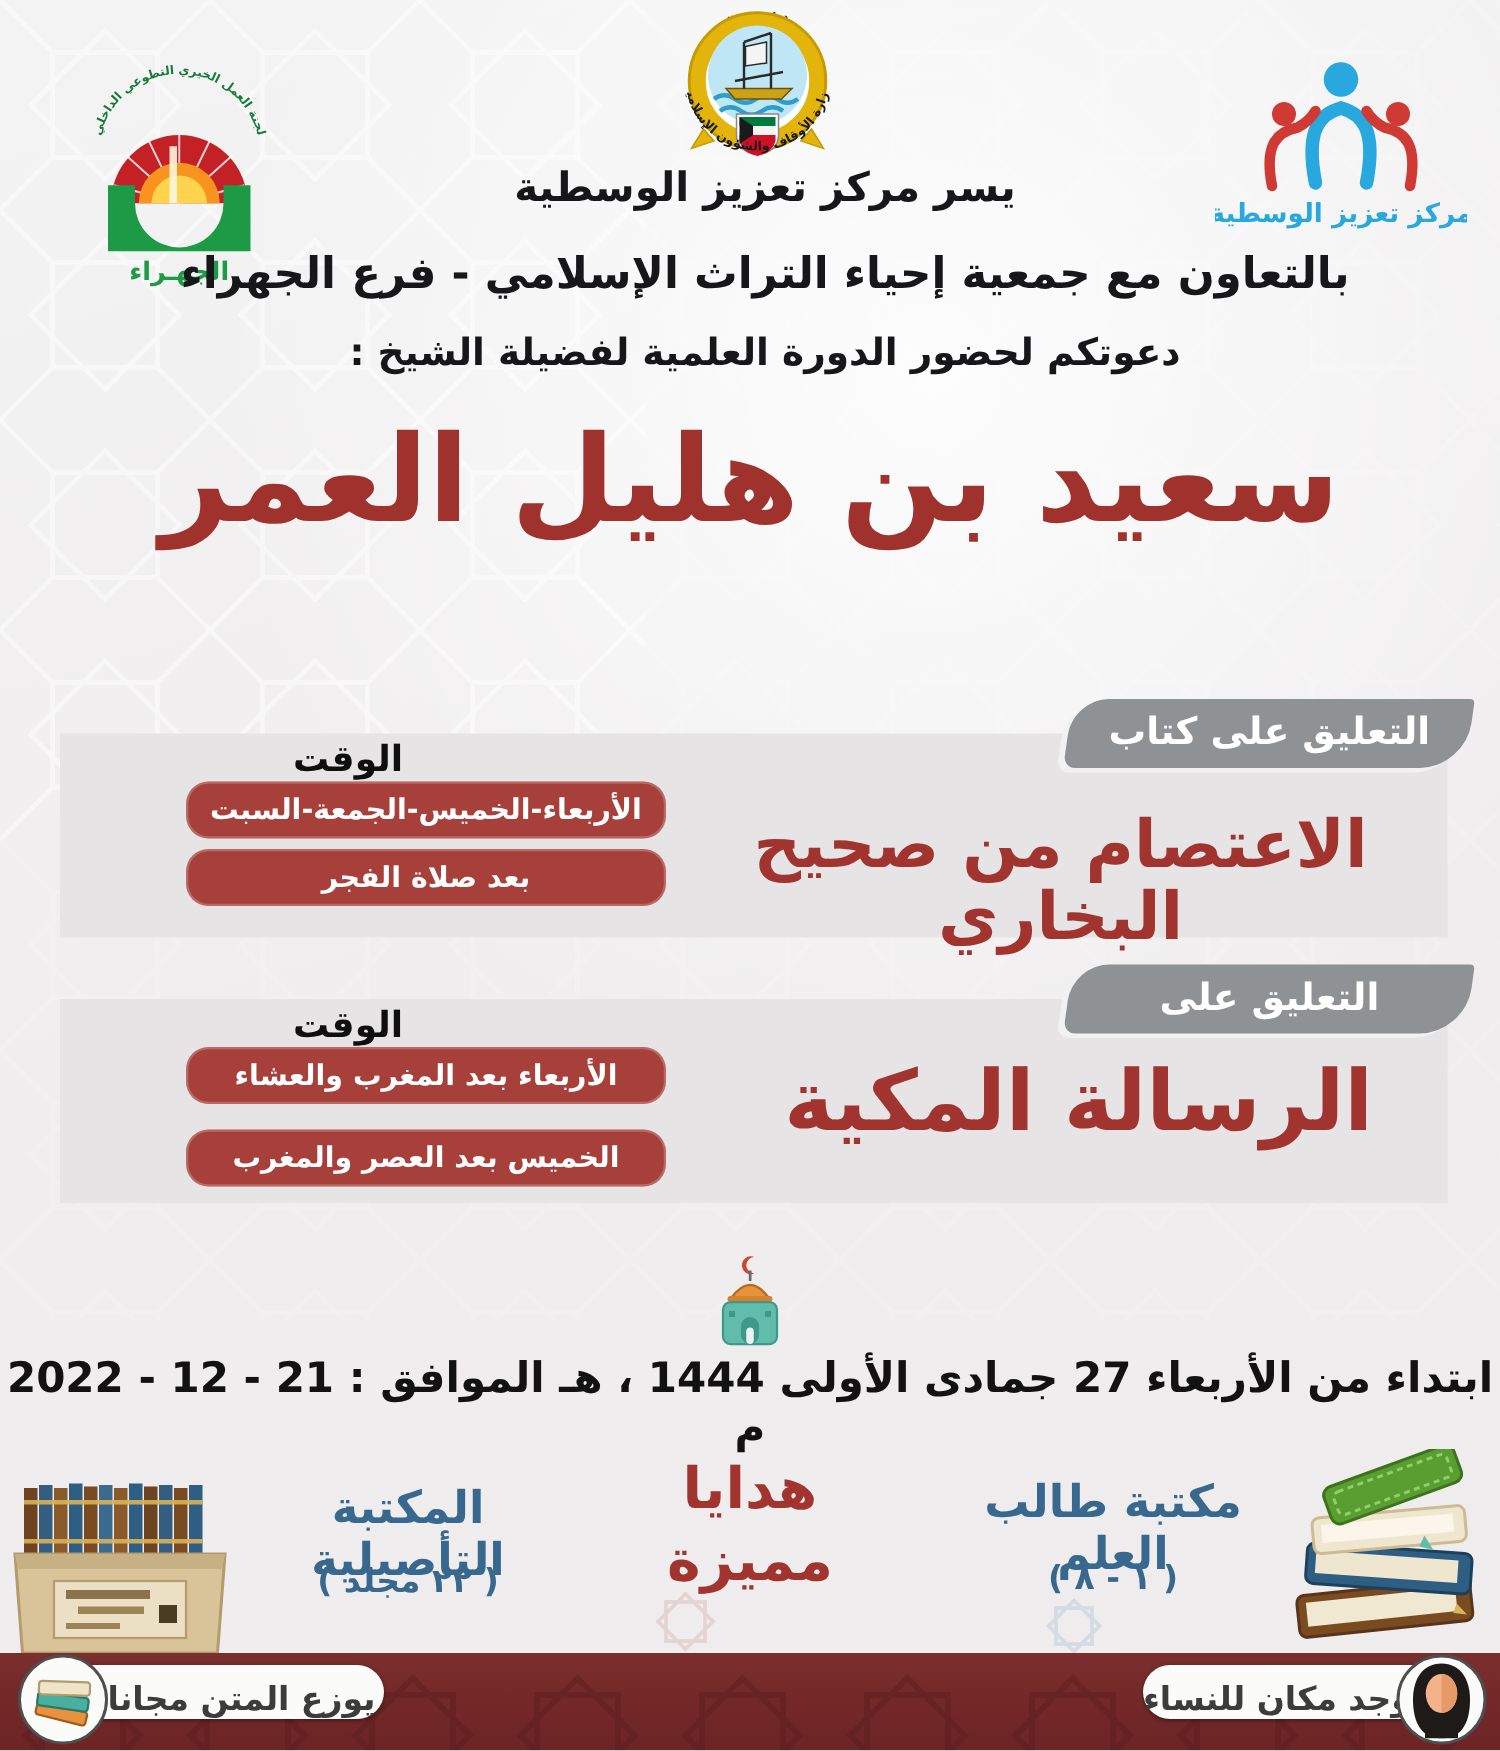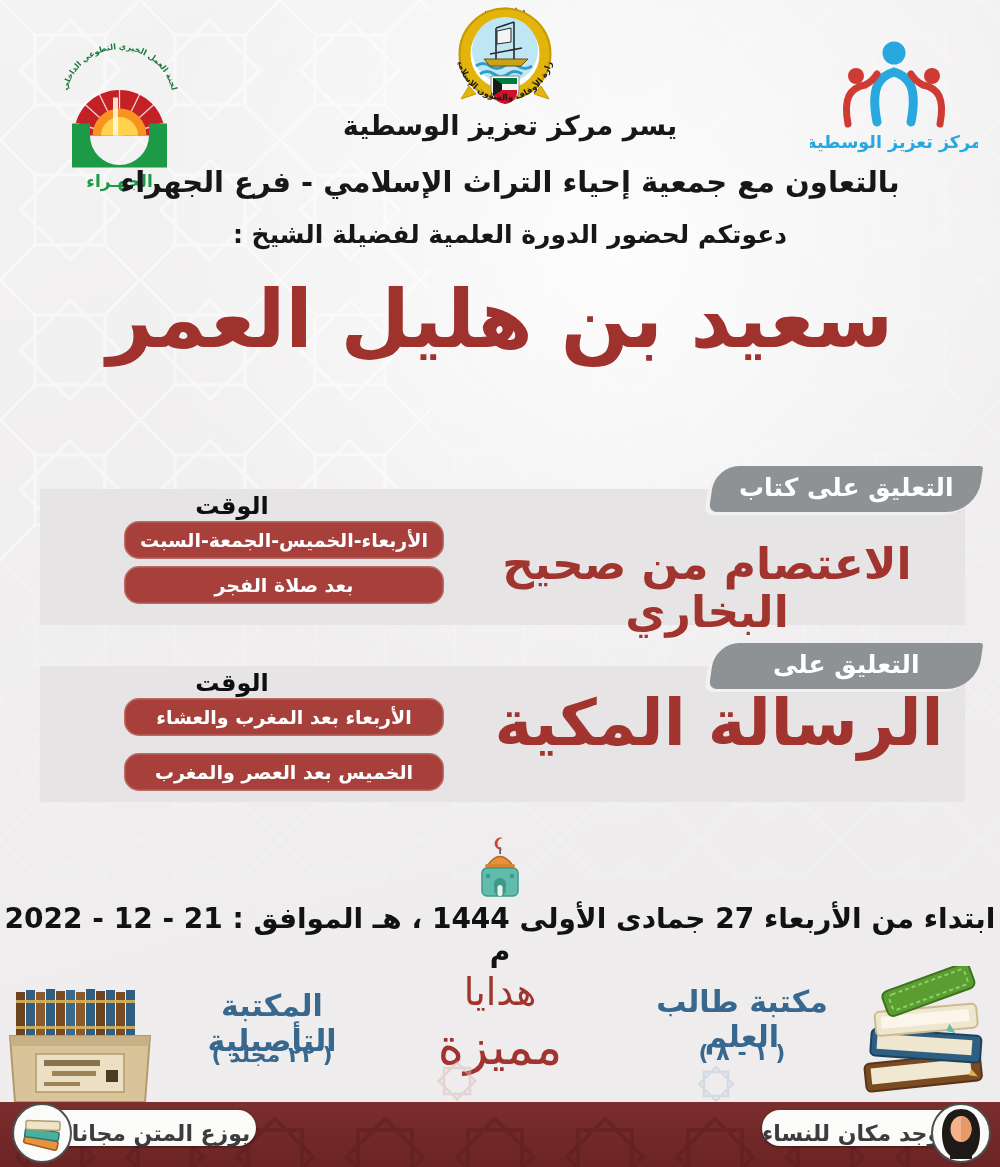--- a/index.html
+++ b/index.html
@@ -43,36 +43,36 @@
   .time-label{width:160px;left:152px;text-align:center;z-index:2;direction:rtl;
     font-size:24px;font-weight:bold;color:#0f0f0f;}
   .tl-1{top:492px;} .tl-2{top:669px;}
   .pill{left:76px;width:320px;height:38px;background:#a7403a;border-radius:15px;z-index:2;
     display:flex;align-items:center;justify-content:center;direction:rtl;
     color:#ffffff;font-weight:bold;font-size:19px;
     box-shadow:inset 0 0 0 1.5px rgba(255,255,255,.22);margin-left:48px;}
   .p1{top:521px;} .p2{top:566px;} .p3{top:698px;} .p4{top:753px;}
   .session-title{text-align:center;font-weight:bold;color:#a23430;direction:rtl;z-index:2;line-height:1.1;}
   .st-1{left:437px;top:526px;width:540px;font-size:44px;margin-top:14px;}
-  .st-2{left:478px;top:688px;width:482px;font-size:64px;}
+  .st-2{left:478px;top:704px;width:482px;font-size:56px;}
 
   
   .venue-row{top:836px;left:0;width:100%;display:flex;direction:rtl;justify-content:center;align-items:center;gap:12px;}
   .venue-text{font-size:30px;font-weight:bold;color:#121212;}
   .date-line{top:902px;left:0;width:100%;text-align:center;direction:rtl;
     font-size:28px;font-weight:bold;color:#121212;}
 
   
   .blue-text{color:#39688f;font-weight:bold;text-align:center;direction:rtl;}
-  .red-text{color:#a23430;font-weight:normal;text-align:center;direction:rtl;}
+  .red-text{color:#a23430;font-weight:bold;text-align:center;direction:rtl;}
   .books-stack{left:853px;top:966px;width:142px;height:134px;}
   .student-title{left:616px;top:984px;width:252px;font-size:30px;}
   .student-range{left:646px;top:1040px;width:192px;font-size:22px;}
   .gift-1{left:400px;top:970px;width:200px;font-size:38px;}
-  .gift-2{left:400px;top:1018px;width:200px;font-size:50px;}
+  .gift-2{left:400px;top:1018px;width:200px;font-size:38px;}
   .book-box{left:2px;top:976px;width:156px;height:130px;}
   .tasili-title{left:156px;top:988px;width:232px;font-size:30px;}
   .tasili-volumes{left:186px;top:1042px;width:172px;font-size:22px;}
 
   
   .footer-bar{left:0;top:1102px;width:1000px;height:65px;
     background:linear-gradient(#7b2e2e,#6c2424);z-index:4;}
   .badge{position:absolute;top:1110px;height:36px;background:#fbfbfa;border-radius:26px;
     display:flex;align-items:flex-end;z-index:6;box-shadow:0 1px 3px rgba(0,0,0,.45);}
   .badge-label{margin:0 auto;font-size:22px;font-weight:bold;color:#3c3c3c;direction:rtl;white-space:nowrap;}

